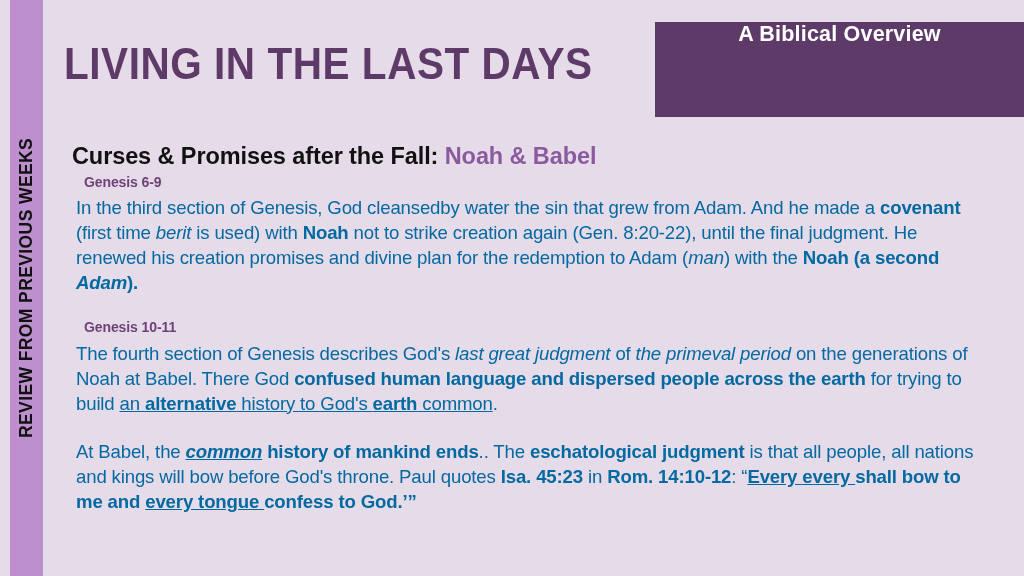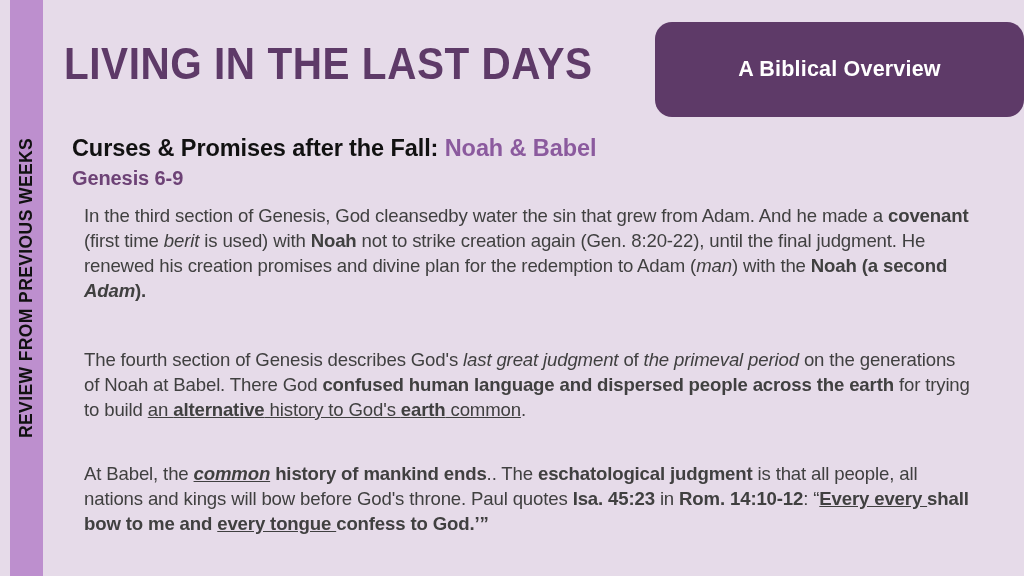--- a/index.html
+++ b/index.html
@@ -52,23 +52,21 @@
 
   
   .title-box {
     position: absolute;
     left: 655px;
     top: 22px;
     width: 369px;
     height: 95px;
     background: #5e3a68;
     display: flex;
-    align-items: center;
     justify-content: center;
-    border-radius: 17px;
   }
   .title-box-text {
     color: #ffffff;
     font-size: 21.5px;
     font-weight: bold;
     letter-spacing: 0.2px;
     font-family: "Liberation Sans", sans-serif;
   }
 
   .deck-title {
@@ -91,41 +89,41 @@
     left: 72px;
     top: 126px;
     width: 912px;
   }
 
   .section-heading {
     font-size: 23.5px;
     font-weight: bold;
     color: #111111;
     line-height: 1.22;
-    margin: 8px 0 3px 0;
+    margin: 16px 0 3px 0;
     letter-spacing: -0.1px;
   }
   .section-heading .accent {
     color: #8b5a9e;
   }
 
   .subheading {
-    font-size: 20px;
+    font-size: 14px;
     font-weight: bold;
     color: #6d4276;
     line-height: 1.25;
-    margin: 0 0 1px 0;
+    margin: 0 0 1px 12px;
     letter-spacing: -0.1px;
   }
 
   .para {
     font-size: 18.6px;
-    color: #404040;
+    color: #0369a1;
     line-height: 1.345;
-    margin: 12px;
+    margin: 4px;
     letter-spacing: -0.15px;
   }
 
   .para b { font-weight: bold; }
   .para i { font-style: italic; }
   .para u { text-decoration: underline; text-underline-offset: 1px; }
 
   .gap-block { height: 20px; }
   .gap-para  { height: 15px; }
 </style>
@@ -148,20 +146,21 @@
     <div class="section-heading">
       <span>Curses &amp; Promises after the Fall:</span>
       <span class="accent">Noah &amp; Babel</span>
     </div>
 
     <div class="subheading">Genesis 6-9</div>
     <p class="para">In the third section of Genesis, God cleansedby water the sin that grew from Adam. And he made a <b>covenant</b> (first time <i>berit</i> is used) with <b>Noah</b> not to strike creation again (Gen. 8:20-22), until the final judgment. He renewed his creation promises and divine plan for the redemption to Adam (<i>man</i>) with the <b>Noah (a second </b><b><i>Adam</i></b><b>).</b></p>
 
     <div class="gap-block"></div>
 
+    <div class="subheading">Genesis 10-11</div>
     <p class="para">The fourth section of Genesis describes God's <i>last great judgment</i> of <i>the primeval period</i> on the generations of Noah at Babel. There God <b>confused human language and dispersed people across the earth</b> for trying to build <u>an </u><u><b>alternative</b></u><u> history to God's </u><u><b>earth</b></u><u> common</u>.</p>
 
     <div class="gap-para"></div>
 
     <p class="para">At Babel, the <u><b><i>common</i></b></u><b> history of mankind ends</b>.. The <b>eschatological judgment</b> is that all people, all nations and kings will bow before God's throne. Paul quotes <b>Isa. 45:23</b> in <b>Rom. 14:10-12</b>: “<u><b>Every every </b></u><b>shall bow to me and </b><u><b>every tongue </b></u><b>confess to God.’”</b></p>
 
   </div>
 </div>
 
 </body></html>

